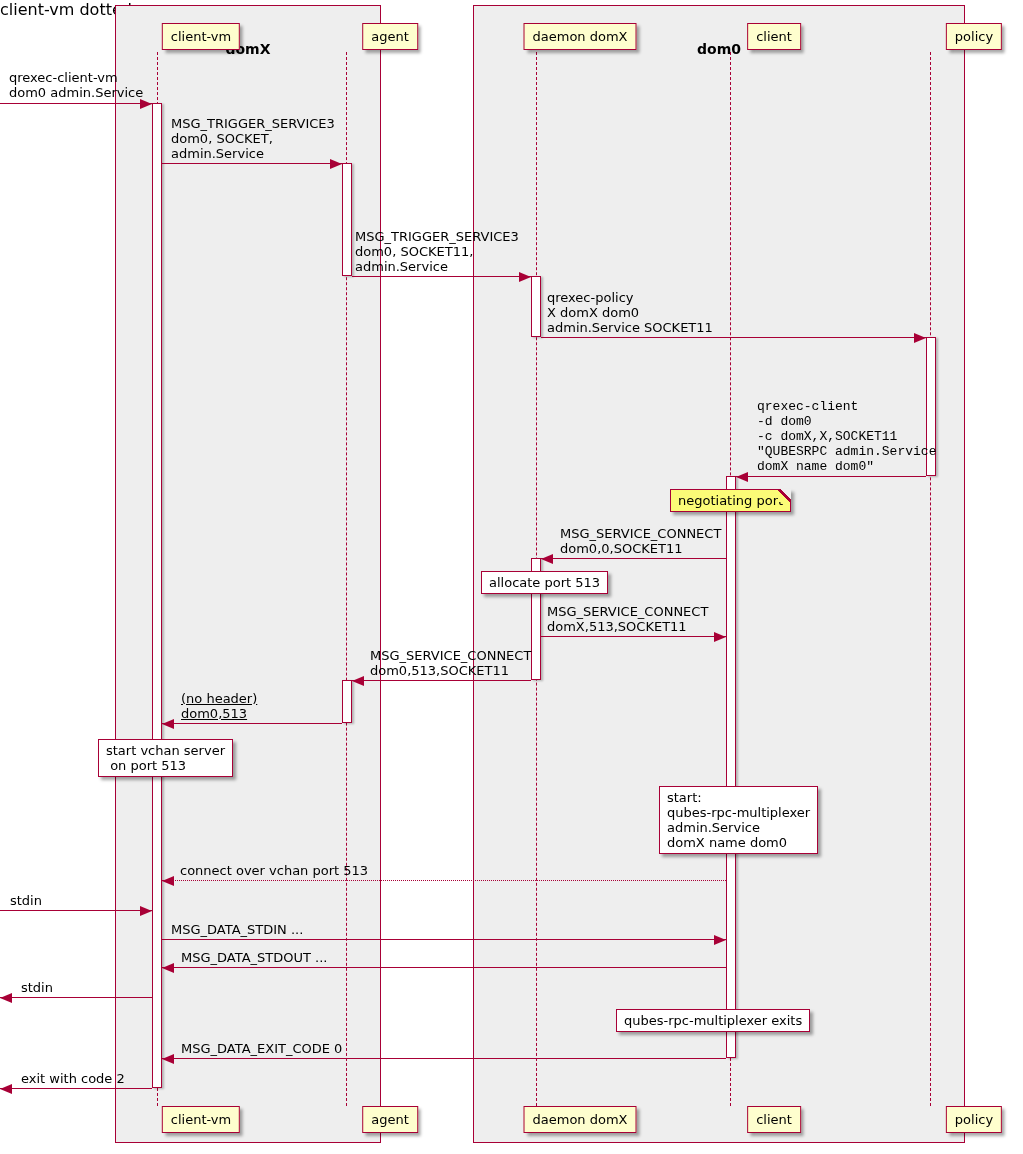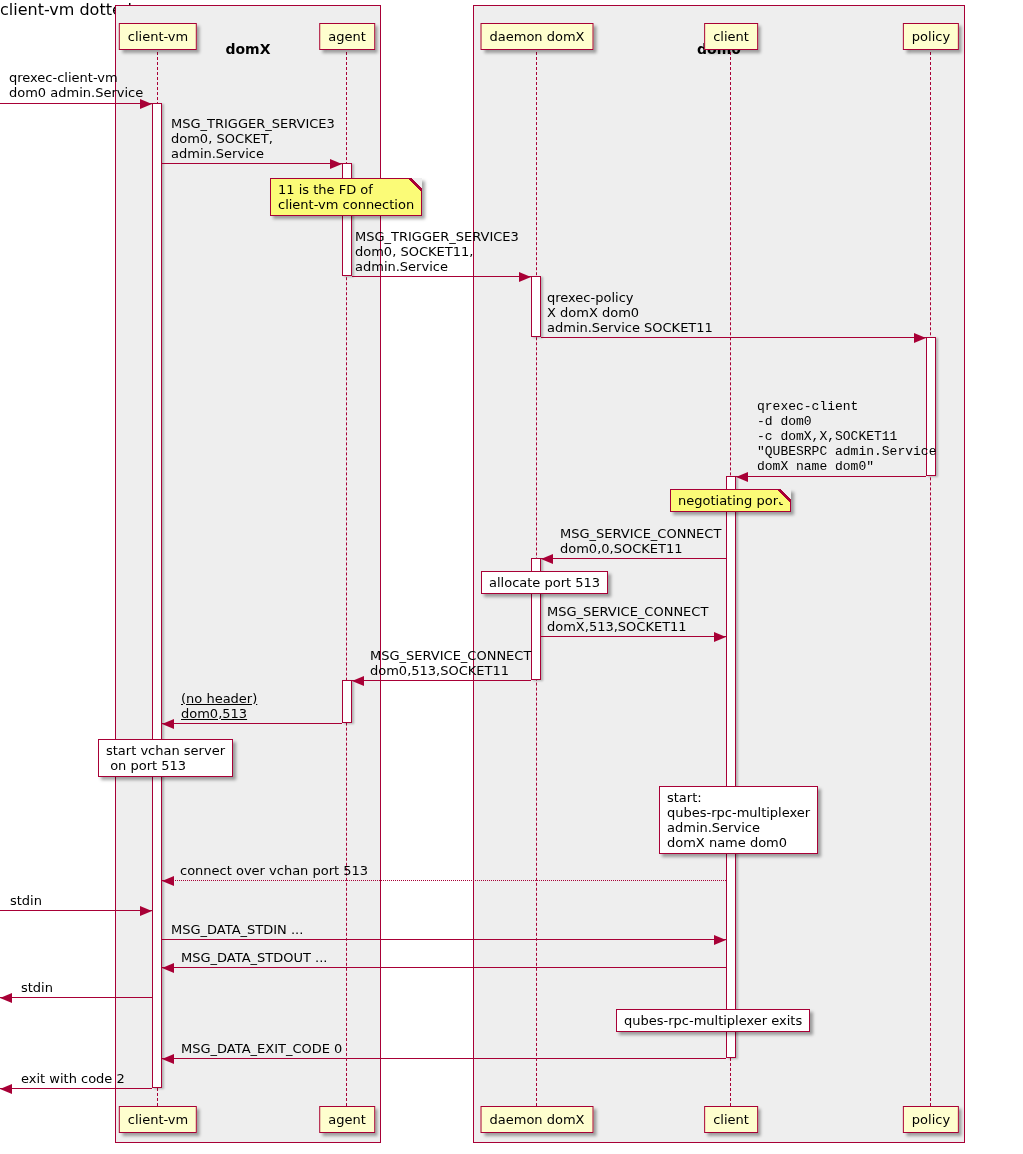--- a/index.html
+++ b/index.html
@@ -6,21 +6,21 @@
   #canvas{
     position:relative;width:1023px;height:1154px;overflow:hidden;
     font-family:"DejaVu Sans","Liberation Sans",sans-serif;color:#000;
   }
   .frame{position:absolute;background:#EEEEEE;border:1.5px solid #A80036;box-sizing:border-box;z-index:1;}
   .frame-title{position:absolute;left:0;width:100%;top:3px;text-align:center;font-size:14px;font-weight:bold;z-index:2;margin-top:33px;}
   .lifeline{position:absolute;width:0;border-left:1px dashed #A80036;z-index:2;}
   .participant{
     position:absolute;transform:translateX(-50%);background:#FEFECE;border:1.4px solid #A80036;
     padding:4px 8px;font-size:13px;line-height:17px;white-space:nowrap;
-    box-shadow:3px 3px 3px rgba(0,0,0,0.35);z-index:6;box-sizing:border-box;
+    box-shadow:3px 3px 3px rgba(0,0,0,0.35);z-index:6;box-sizing:border-box;margin-left:43px;
   }
   .activation{position:absolute;width:10px;background:#ffffff;border:1px solid #A80036;box-sizing:border-box;
     box-shadow:2px 1px 2px rgba(0,0,0,0.25);z-index:3;}
   .mline{position:absolute;height:0;border-top:1px solid #A80036;z-index:4;}
   .mline.dotted{border-top-style:dotted;}
   .mhead{position:absolute;width:0;height:0;border-top:5px solid transparent;border-bottom:5px solid transparent;z-index:4;}
   .mhead.right{border-left:12px solid #A80036;}
   .mhead.left{border-right:12px solid #A80036;}
   .mlabel{position:absolute;font-size:13px;line-height:15px;white-space:pre;z-index:5;}
   .note{position:absolute;background:#FBFB77;border:1px solid #A80036;padding:3px 7px;
@@ -78,22 +78,20 @@
   <div class="mhead right" style="left:140px;top:99px;"></div>
 
   
   <div class="mlabel" style="left:171px;top:116px;">MSG_TRIGGER_SERVICE3
 dom0, SOCKET,
 admin.Service</div>
   <div class="mline" style="left:162px;top:163px;width:180px;"></div>
   <div class="mhead right" style="left:330px;top:159px;"></div>
 
   
-  <div class="note" style="left:270px;top:178px;"><span>11 is the FD of
-client-vm connection</span><span class="fold"></span></div>
 
   
   <div class="mlabel" style="left:355px;top:229px;">MSG_TRIGGER_SERVICE3
 dom0, SOCKET11,
 admin.Service</div>
   <div class="mline" style="left:352px;top:276px;width:179px;"></div>
   <div class="mhead right" style="left:519px;top:272px;"></div>
 
   
   <div class="mlabel" style="left:547px;top:290px;">qrexec-policy

